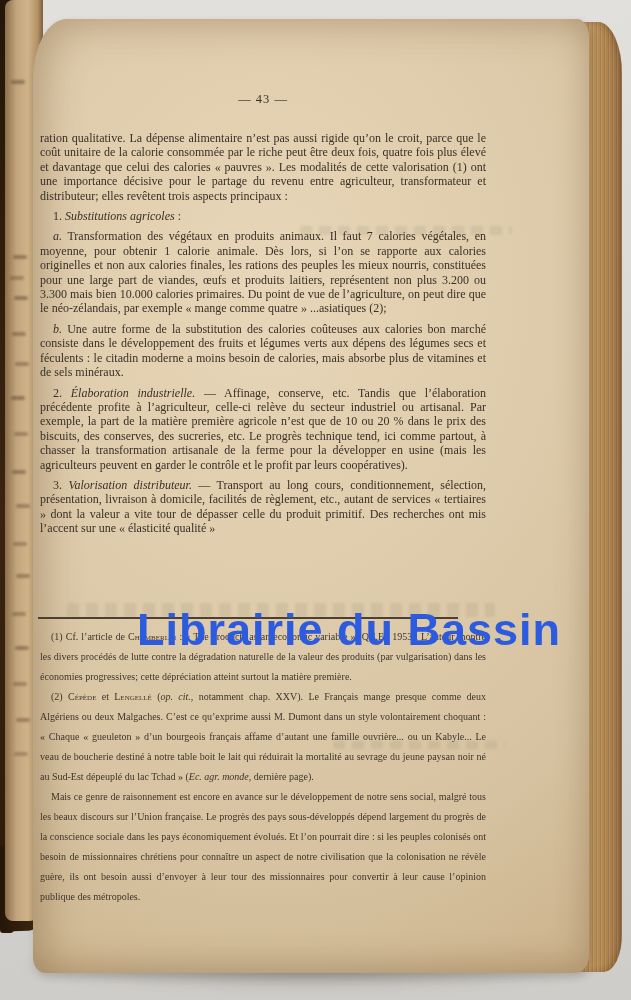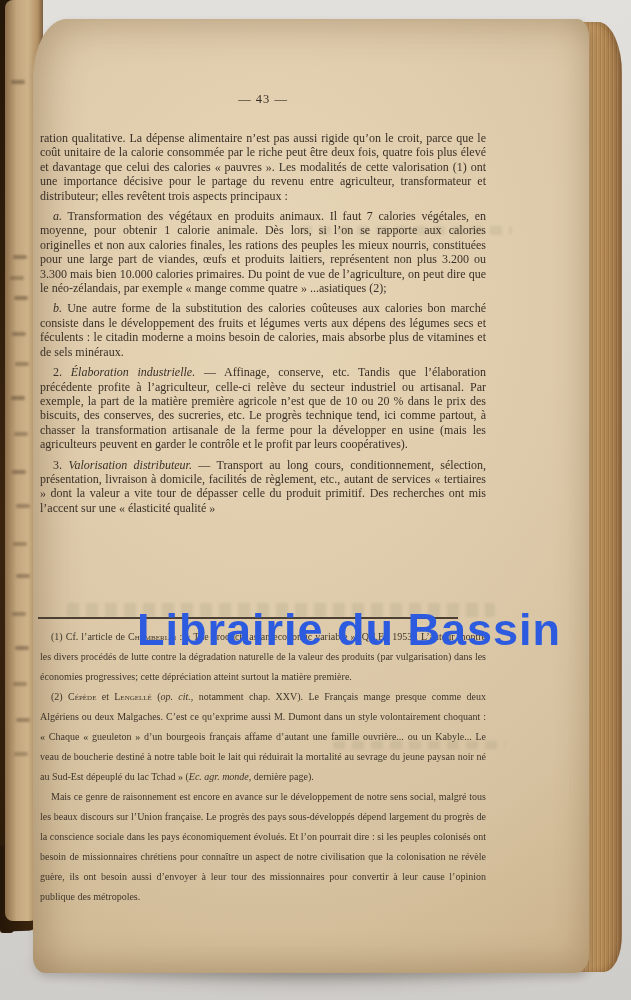--- a/index.html
+++ b/index.html
@@ -80,20 +80,21 @@
   <div class="fore-edge"></div>
 
   <div class="page">
     <div class="smudge" id="smudge1"></div>
     <div class="smudge" id="smudge2"></div>
     <div class="smudge" id="smudge3"></div>
     <div class="content">
       <div class="pagenum">— 43 —</div>
       <div class="bodytext">
           <p><span>ration qualitative. La dépense alimentaire n’est pas aussi rigide qu’on le croit, parce que le coût unitaire de la calorie consommée par le riche peut être deux fois, quatre fois plus élevé et davantage que celui des calories « pauvres ». Les modalités de cette valorisation (1) ont une importance décisive pour le partage du revenu entre agriculteur, transformateur et distributeur; elles revêtent trois aspects principaux :</span></p>
+          <p><span>1. </span><span class="it">Substitutions agricoles</span><span> :</span></p>
           <p><span class="it">a.</span><span> Transformation des végétaux en produits animaux. Il faut 7 calories végétales, en moyenne, pour obtenir 1 calorie animale. Dès lors, si l’on se rapporte aux calories originelles et non aux calories finales, les rations des peuples les mieux nourris, constituées pour une large part de viandes, œufs et produits laitiers, représentent non plus 3.200 ou 3.300 mais bien 10.000 calories primaires. Du point de vue de l’agriculture, on peut dire que le néo-zélandais, par exemple « mange comme quatre » ...asiatiques (2);</span></p>
           <p><span class="it">b.</span><span> Une autre forme de la substitution des calories coûteuses aux calories bon marché consiste dans le développement des fruits et légumes verts aux dépens des légumes secs et féculents : le citadin moderne a moins besoin de calories, mais absorbe plus de vitamines et de sels minéraux.</span></p>
           <p><span>2. </span><span class="it">Élaboration industrielle.</span><span> — Affinage, conserve, etc. Tandis que l’élaboration précédente profite à l’agriculteur, celle-ci relève du secteur industriel ou artisanal. Par exemple, la part de la matière première agricole n’est que de 10 ou 20 % dans le prix des biscuits, des conserves, des sucreries, etc. Le progrès technique tend, ici comme partout, à chasser la transformation artisanale de la ferme pour la développer en usine (mais les agriculteurs peuvent en garder le contrôle et le profit par leurs coopératives).</span></p>
           <p><span>3. </span><span class="it">Valorisation distributeur.</span><span> — Transport au long cours, conditionnement, sélection, présentation, livraison à domicile, facilités de règlement, etc., autant de services « tertiaires » dont la valeur a vite tour de dépasser celle du produit primitif. Des recherches ont mis l’accent sur une « élasticité qualité »</span></p>
         </div>
       <div class="fnrule"></div>
       <div class="footnotes">
           <p><span>(1) Cf. l’article de </span><span class="sc">Chamberlin</span><span> : « The products as an economic variable » (Q.J.E., 1953). L’auteur montre les divers procédés de lutte contre la dégradation naturelle de la valeur des produits (par vulgarisation) dans les économies progressives; cette dépréciation atteint surtout la matière première.</span></p>
           <p><span>(2) </span><span class="sc">Cépède</span><span> et </span><span class="sc">Lengellé</span><span> (</span><span class="it">op. cit.,</span><span> notamment chap. XXV). Le Français mange presque comme deux Algériens ou deux Malgaches. C’est ce qu’exprime aussi M. Dumont dans un style volontairement choquant : « Chaque « gueuleton » d’un bourgeois français affame d’autant une famille ouvrière... ou un Kabyle... Le veau de boucherie destiné à notre table boit le lait qui réduirait la mortalité au sevrage du jeune paysan noir né au Sud-Est dépeuplé du lac Tchad » (</span><span class="it">Ec. agr. monde,</span><span> dernière page).</span></p>
           <p><span>Mais ce genre de raisonnement est encore en avance sur le développement de notre sens social, malgré tous les beaux discours sur l’Union française. Le progrès des pays sous-développés dépend largement du progrès de la conscience sociale dans les pays économiquement évolués. Et l’on pourrait dire : si les peuples colonisés ont besoin de missionnaires chrétiens pour connaître un aspect de notre civilisation que la colonisation ne révèle guère, ils ont besoin aussi d’envoyer à leur tour des missionnaires pour convertir à leur cause l’opinion publique des métropoles.</span></p>

